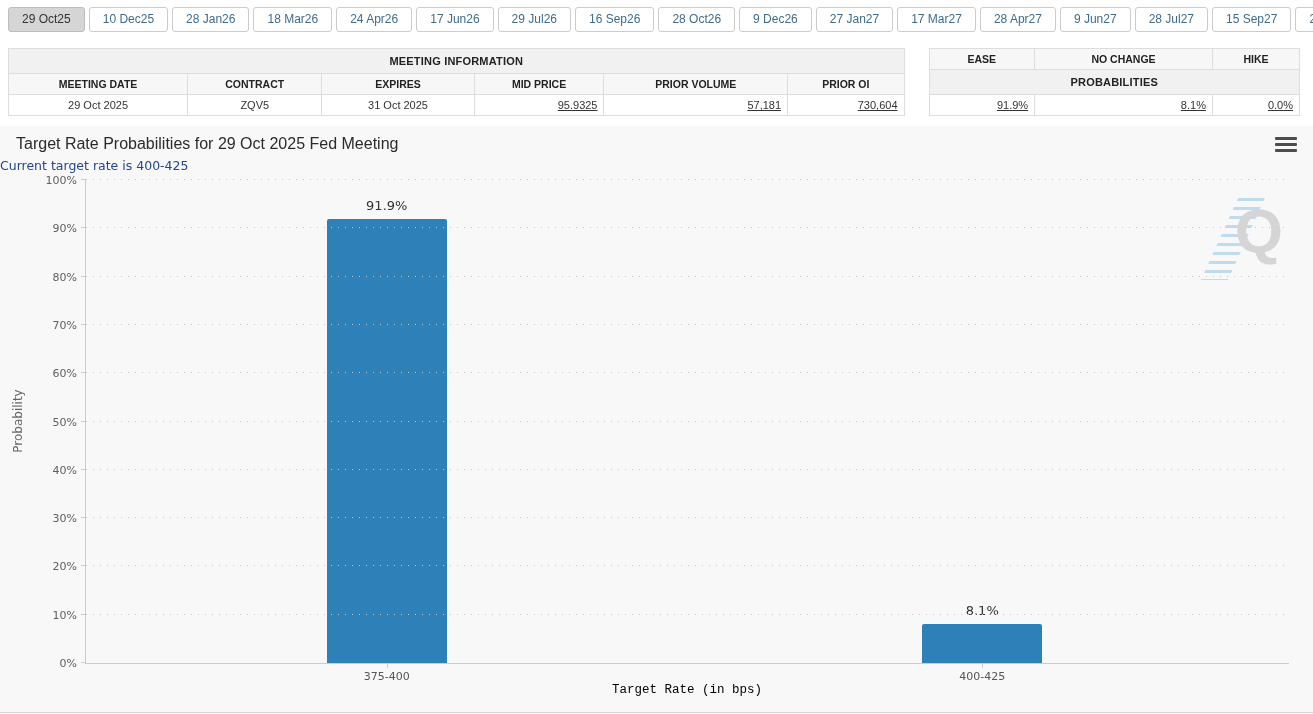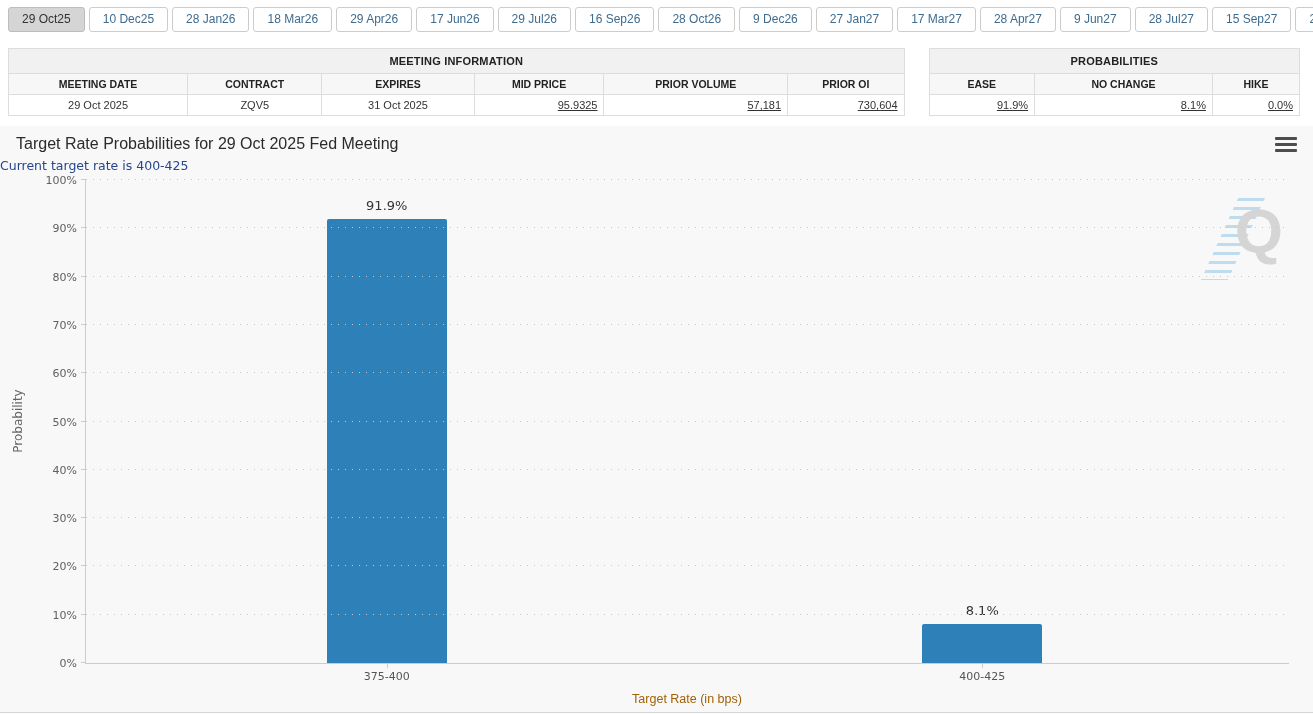--- a/index.html
+++ b/index.html
@@ -63,22 +63,22 @@
     font-family: "DejaVu Sans", sans-serif; font-size: 13px; color: #333333;
   }
   .xtickmark { position: absolute; top: 100%; width: 1px; height: 5px; background: #cccccc; }
   .xt-0 { left: 25%; }
   .xt-1 { left: 74.5%; }
   .xlab {
     position: absolute; top: calc(100% + 7px); transform: translateX(-50%); white-space: nowrap;
     font-family: "DejaVu Sans", sans-serif; font-size: 11px; color: #555555;
   }
   .x-title {
-    margin: 28px 24px 0 85px; text-align: center;
-    font-family: Liberation Sans, sans-serif; font-size: 12.5px; color: #a16207;
+    margin: 19px 24px 0 85px; text-align: center;
+    font-family: Liberation Mono, monospace; font-size: 12.5px; color: #000000;
   }
 
   
   .watermark { position: absolute; top: 12px; right: 4px; width: 78px; height: 88px; opacity: 0.9; pointer-events: none; }
   .stripes {
     position: absolute; left: -6px; top: 6px; width: 64px; height: 82px;
     background: repeating-linear-gradient(180deg, #b9d8ee 0 3px, transparent 3px 9px);
     clip-path: polygon(58% 0, 100% 0, 42% 100%, 0 100%);
   }
   .q-glyph {
@@ -90,21 +90,21 @@
 </head>
 <body>
 
 <div class="app">
 
   <div class="tabs-bar" id="tabs-bar">
       <button class="tab selected">29 Oct25</button>
       <button class="tab">10 Dec25</button>
       <button class="tab">28 Jan26</button>
       <button class="tab">18 Mar26</button>
-      <button class="tab">29 Apr26</button>
+      <button class="tab">24 Apr26</button>
       <button class="tab">17 Jun26</button>
       <button class="tab">29 Jul26</button>
       <button class="tab">16 Sep26</button>
       <button class="tab">28 Oct26</button>
       <button class="tab">9 Dec26</button>
       <button class="tab">27 Jan27</button>
       <button class="tab">17 Mar27</button>
       <button class="tab">28 Apr27</button>
       <button class="tab">9 Jun27</button>
       <button class="tab">28 Jul27</button>
@@ -149,26 +149,26 @@
     </table>
 
     <table class="info-table prob-table">
       <colgroup>
         <col style="width:28.5%">
           <col style="width:48%">
           <col style="width:23.5%">
       </colgroup>
       <thead>
         <tr>
-          <th colspan="3" class="group-header">PROBABILITIES</th>
-        </tr>
-        <tr>
           <th class="col-header">EASE</th>
           <th class="col-header">NO CHANGE</th>
           <th class="col-header">HIKE</th>
+        </tr>
+        <tr>
+          <th colspan="3" class="group-header">PROBABILITIES</th>
         </tr>
       </thead>
       <tbody>
         <tr>
           <td class="ta-r">91.9%</td>
           <td class="ta-r">8.1%</td>
           <td class="ta-r">0.0%</td>
         </tr>
       </tbody>
     </table>

